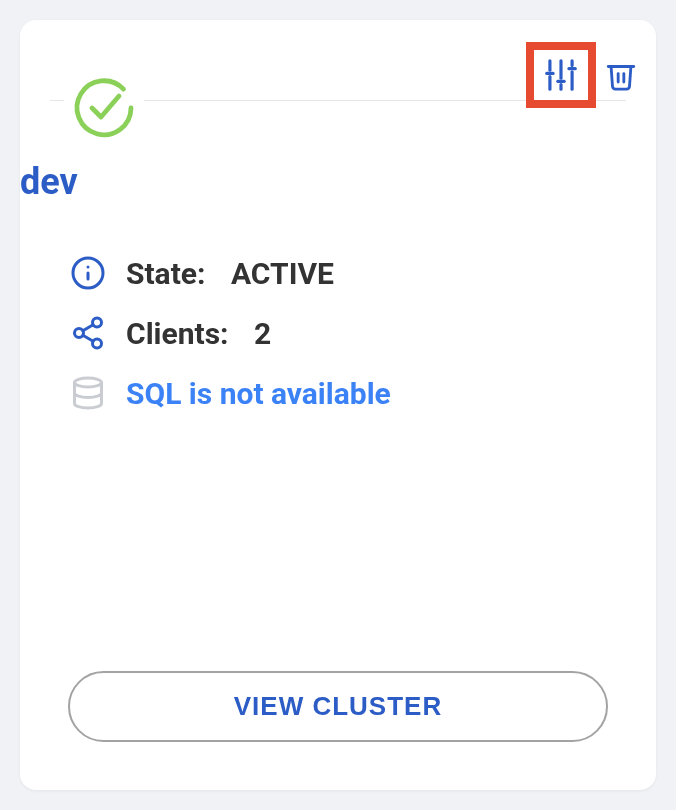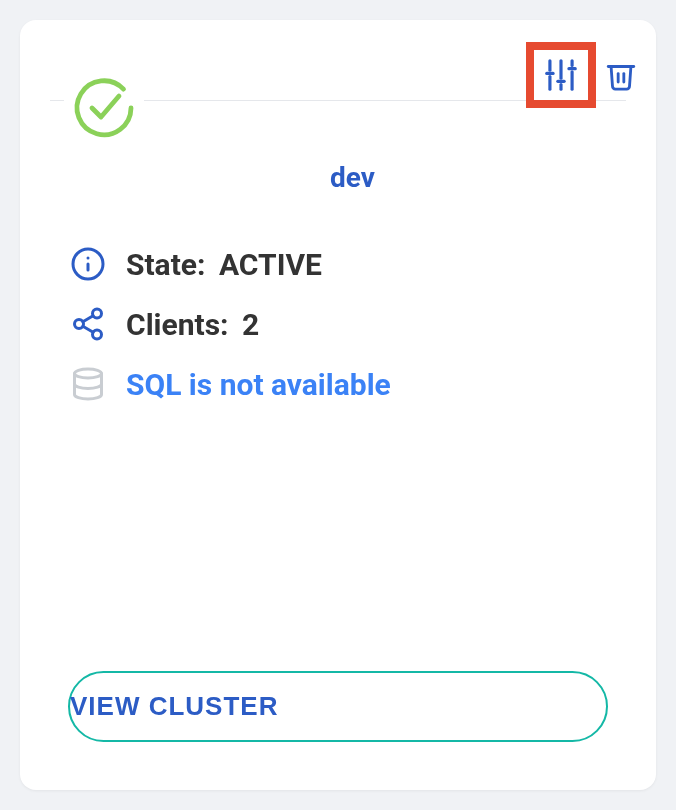--- a/index.html
+++ b/index.html
@@ -62,26 +62,24 @@
       top: 48px;
       width: 80px;
       height: 80px;
       background: #fff;
       z-index: 2;
       display: flex;
       align-items: center;
       justify-content: center;
     }
     .cluster-name {
-      text-align: center;
-      font-size: 28px;
+      font-size: 36px;
       font-weight: 700;
       color: #2c5cc5;
       margin-top: 60px;
-      margin-left: 29px;
     }
     .stats {
       padding: 50px 48px 0 48px;
       display: flex;
       flex-direction: column;
       gap: 20px;
     }
     .stat-row {
       display: flex;
       align-items: center;
@@ -98,38 +96,38 @@
       display: flex;
       align-items: center;
       justify-content: center;
       flex-shrink: 0;
     }
     .stat-label {
       font-weight: 700;
     }
     .stat-value {
       font-weight: 700;
-      margin-left: 6px;
+      margin-left: 18px;
     }
     .card-footer {
       margin-top: auto;
       padding: 0 48px 48px 48px;
     }
     .view-btn {
       width: 100%;
       padding: 18px 0;
-      border: 2px solid #14b8a6;
+      border: 2px solid #a3a3a3;
       border-radius: 999px;
       background: #fff;
       color: #2c5cc5;
       font-size: 26px;
       font-weight: 600;
       letter-spacing: 1px;
       cursor: pointer;
-      text-align: left;
+      text-align: center;
     }
   </style>
 </head>
 <body>
 
 <div class="card">
   <div class="card-header">
     <div class="header-actions">
       <div class="highlight-box">
         <div class="icon-btn">

